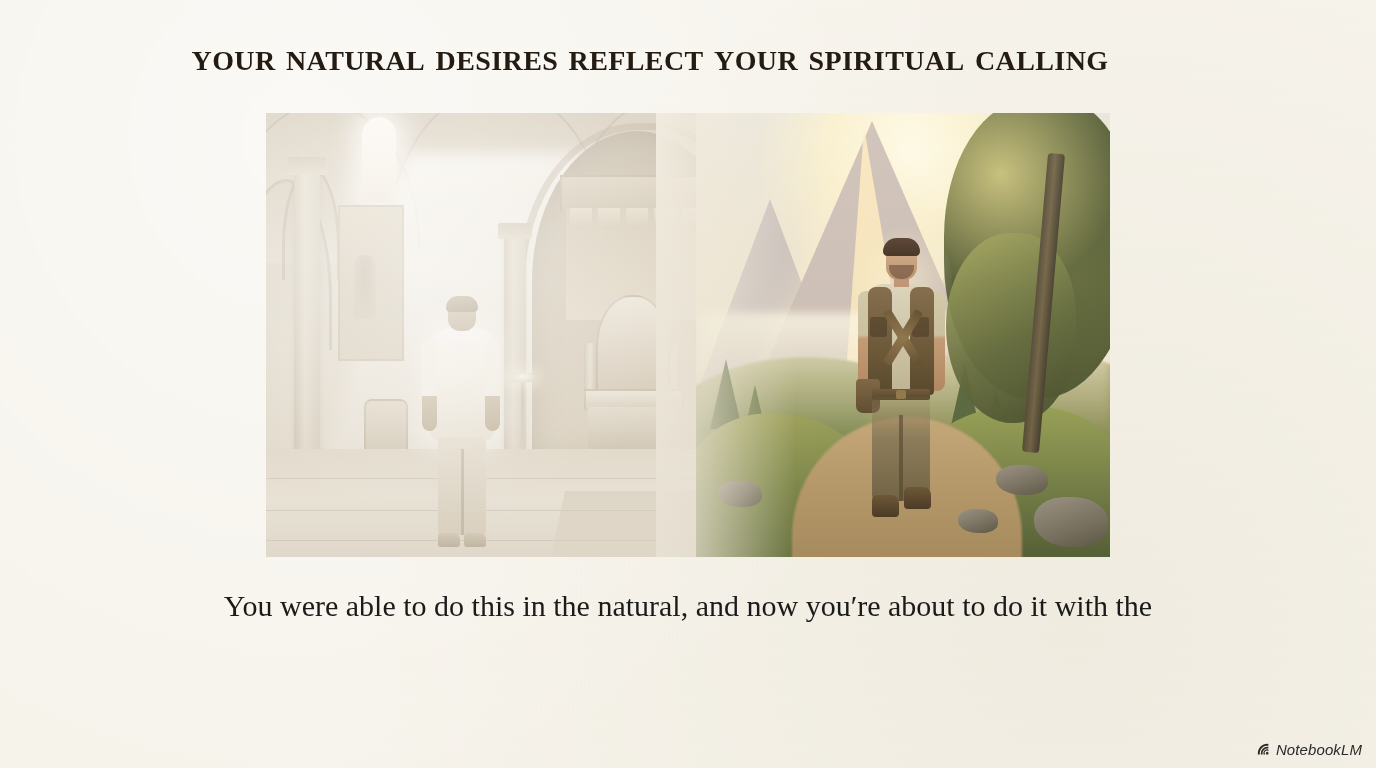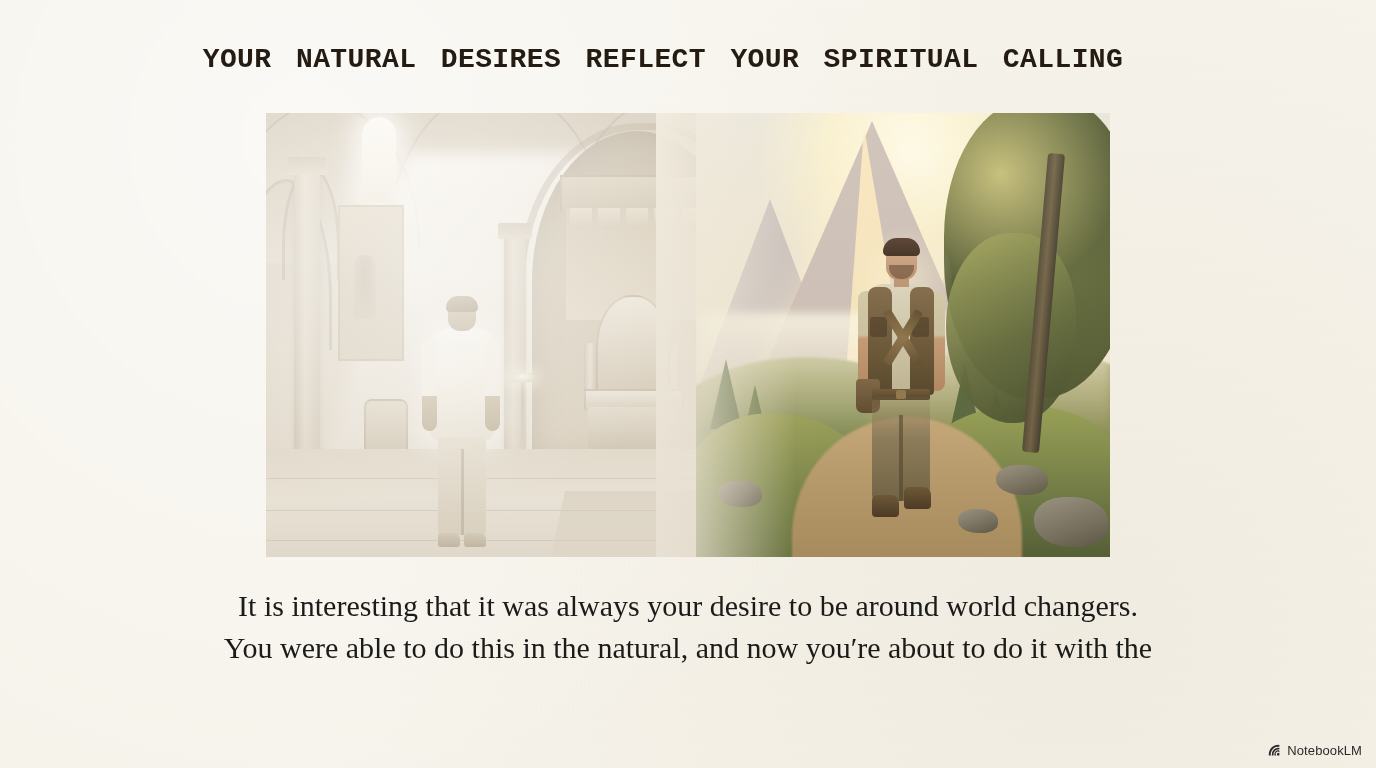--- a/index.html
+++ b/index.html
@@ -38,30 +38,29 @@
   }
 
   
   .title {
     position: absolute;
     top: 31px;
     left: 0;
     width: 1300px;
     text-align: center;
     color: #241b12;
-    font-family: Liberation Mono, monospace;
+    font-family: Liberation Serif, serif;
     font-size: 40px;
     line-height: 52px;
     font-weight: 700;
     font-variant: small-caps;
     text-transform: lowercase;
     letter-spacing: 0.4px;
     white-space: nowrap;
     z-index: 5;
-    padding-left: 13px;
   }
 
   
   .art-frame {
     position: absolute;
     left: 266px;
     top: 113px;
     width: 844px;
     height: 444px;
     overflow: hidden;
@@ -524,23 +523,24 @@
   
   .watermark {
     position: absolute;
     right: 14px;
     bottom: 10px;
     display: flex;
     align-items: center;
     gap: 5px;
     color: #2b2b2b;
     font-family: "Liberation Sans", "DejaVu Sans", sans-serif;
-    font-size: 13px;
+    font-size: 15px;
     letter-spacing: .1px;
     z-index: 6;
+    font-style: italic;
   }
   .watermark svg { display: block; }
 </style>
 </head>
 <body>
 
 <div class="slide">
 
   <div class="title">Your Natural Desires Reflect Your Spiritual Calling</div>
 
@@ -681,21 +681,20 @@
           <div class="ma-hair"></div>
         </div>
       </div>
 
       <div class="blend"></div>
       <div class="art-warm"></div>
     </div>
   </div>
 
   <div class="caption">
-    <div>It is interesting that it was always your desire to be around world changers.</div>
     <div>You were able to do this in the natural, and now you′re about to do it with the</div>
   </div>
 
   <div class="watermark">
     <span>
       <svg width="15" height="15" viewBox="0 0 16 16" aria-hidden="true">
         <path d="M2 13.2 A10 10 0 0 1 13.2 2 L13.2 4.1 A7.9 7.9 0 0 0 4.1 13.2 Z" fill="#2b2b2b"></path>
         <path d="M5.1 13.2 A7.1 7.1 0 0 1 13.2 5.1 L13.2 7.0 A5.2 5.2 0 0 0 7.0 13.2 Z" fill="#2b2b2b"></path>
         <path d="M8.0 13.2 A4.2 4.2 0 0 1 13.2 8.0 L13.2 9.9 A2.3 2.3 0 0 0 9.9 13.2 Z" fill="#2b2b2b"></path>
         <path d="M11.0 13.2 A1.3 1.3 0 0 1 13.2 11.0 L13.2 13.2 Z" fill="#2b2b2b"></path>

